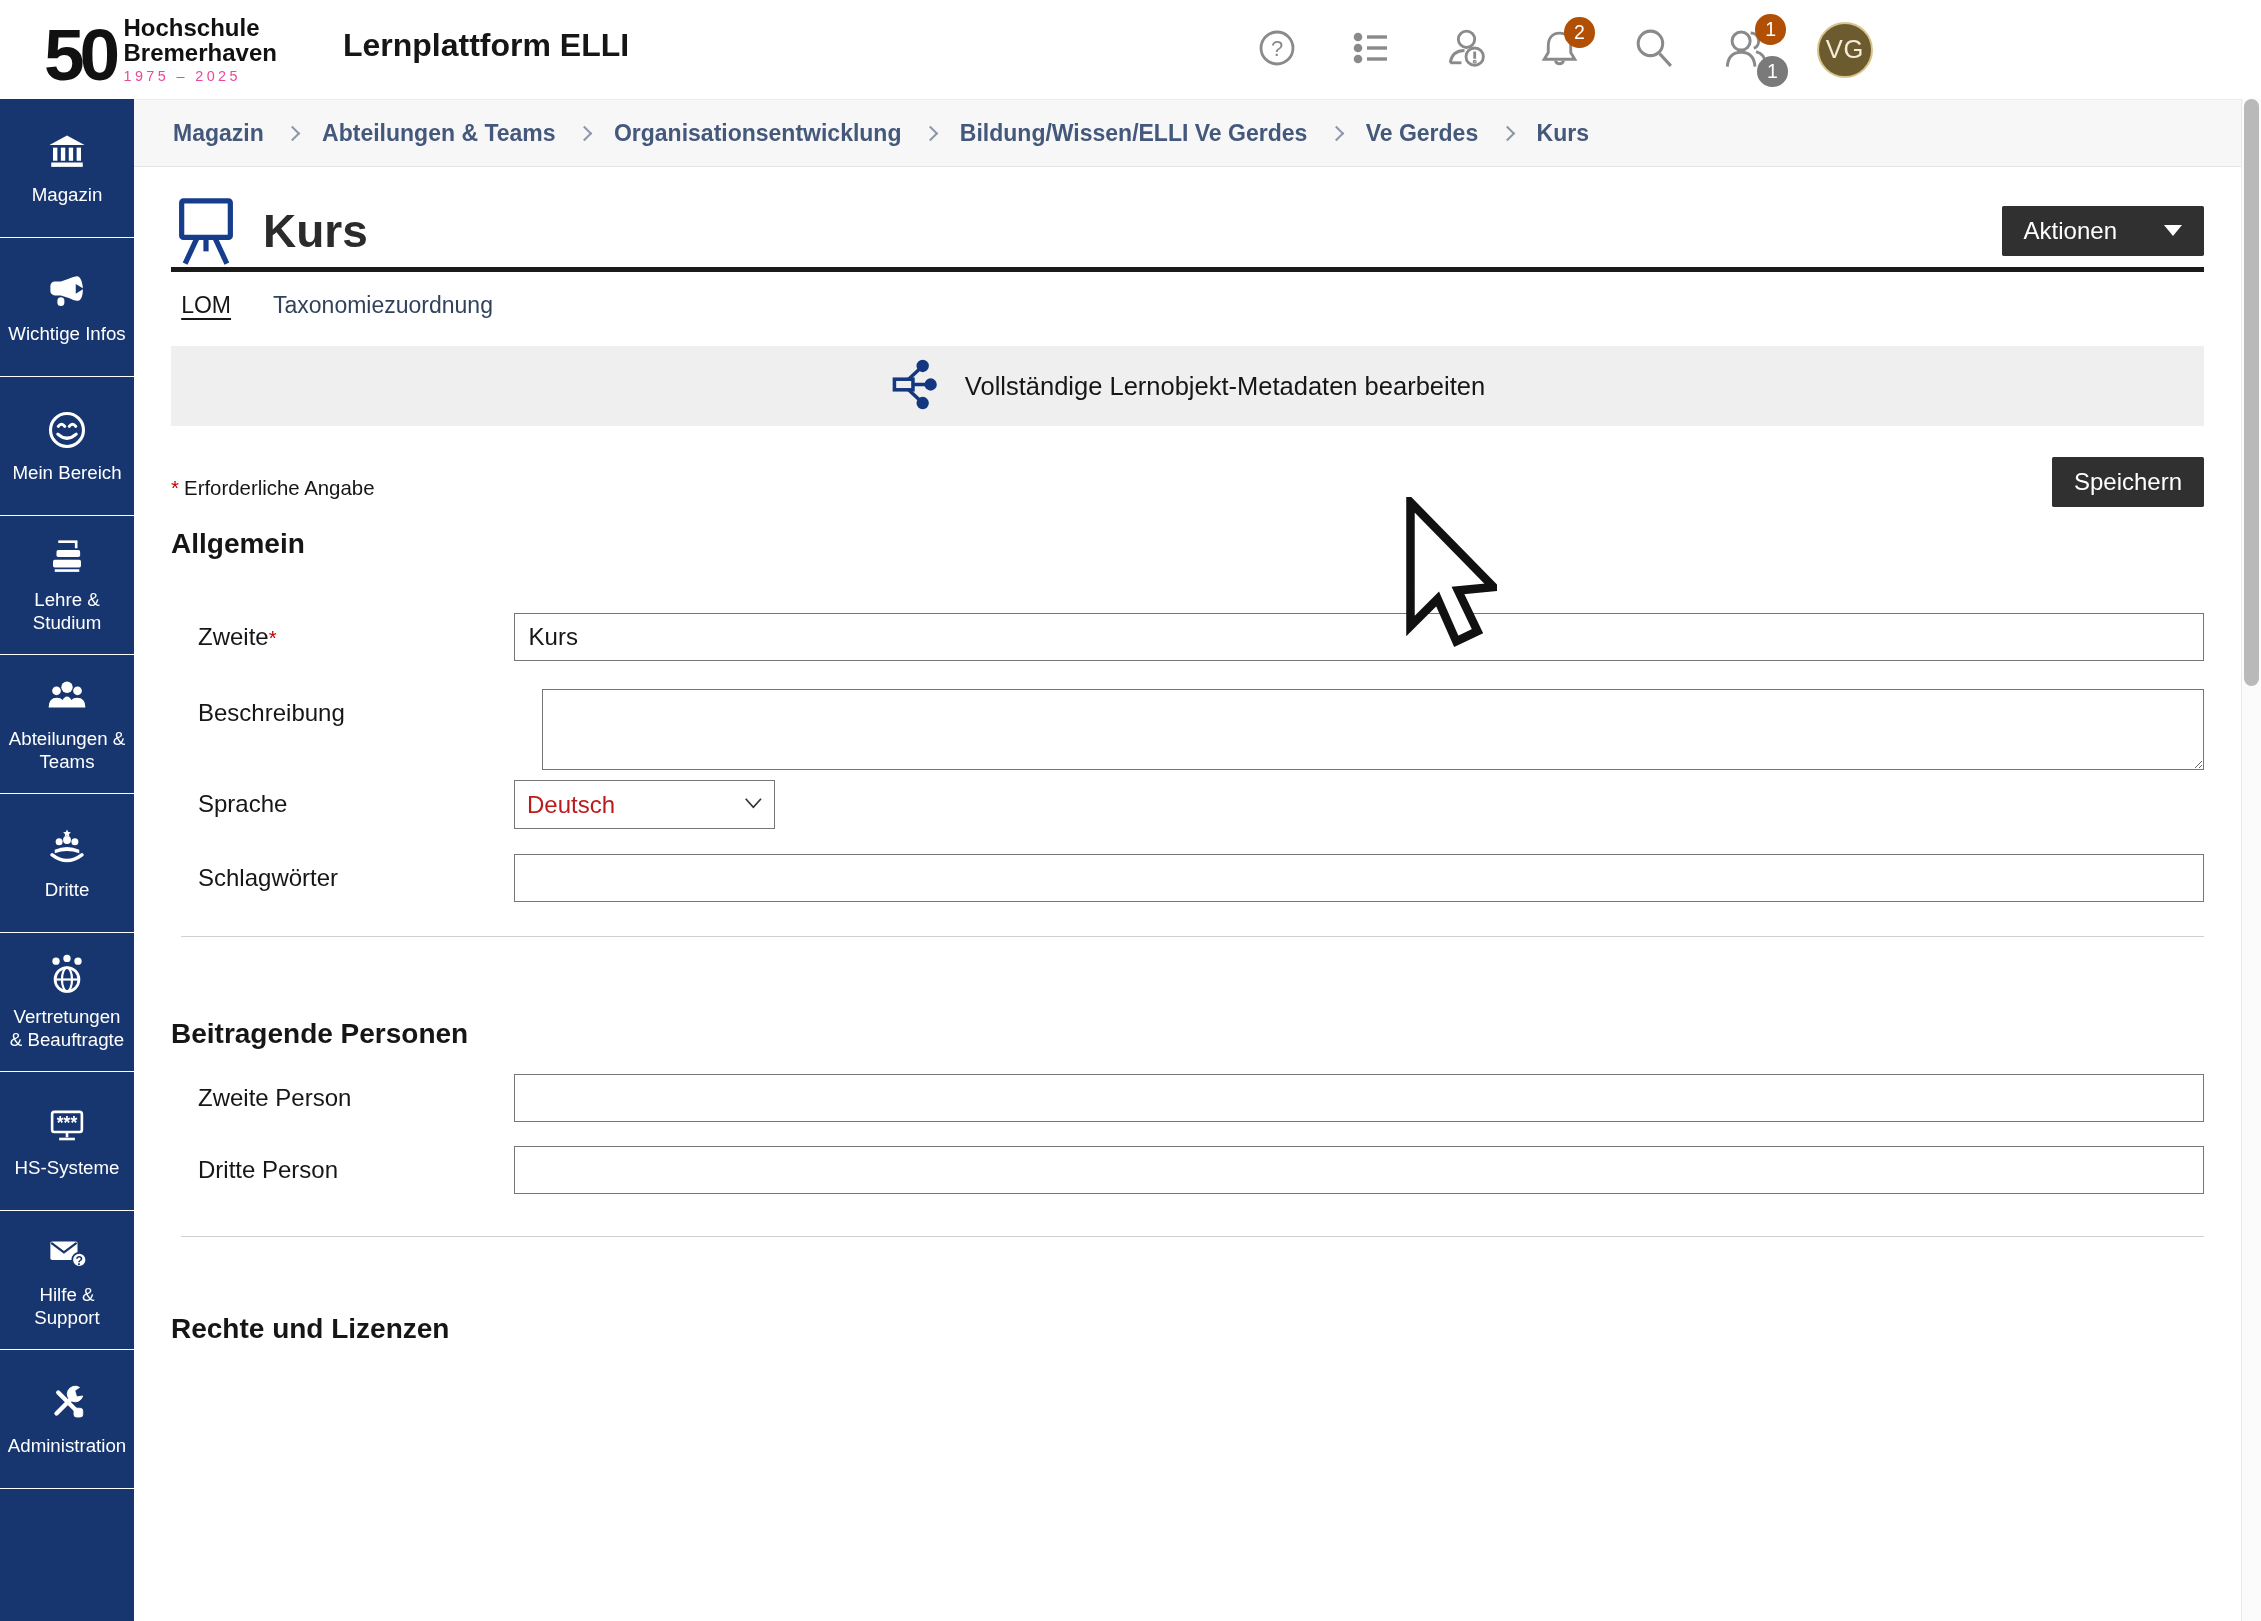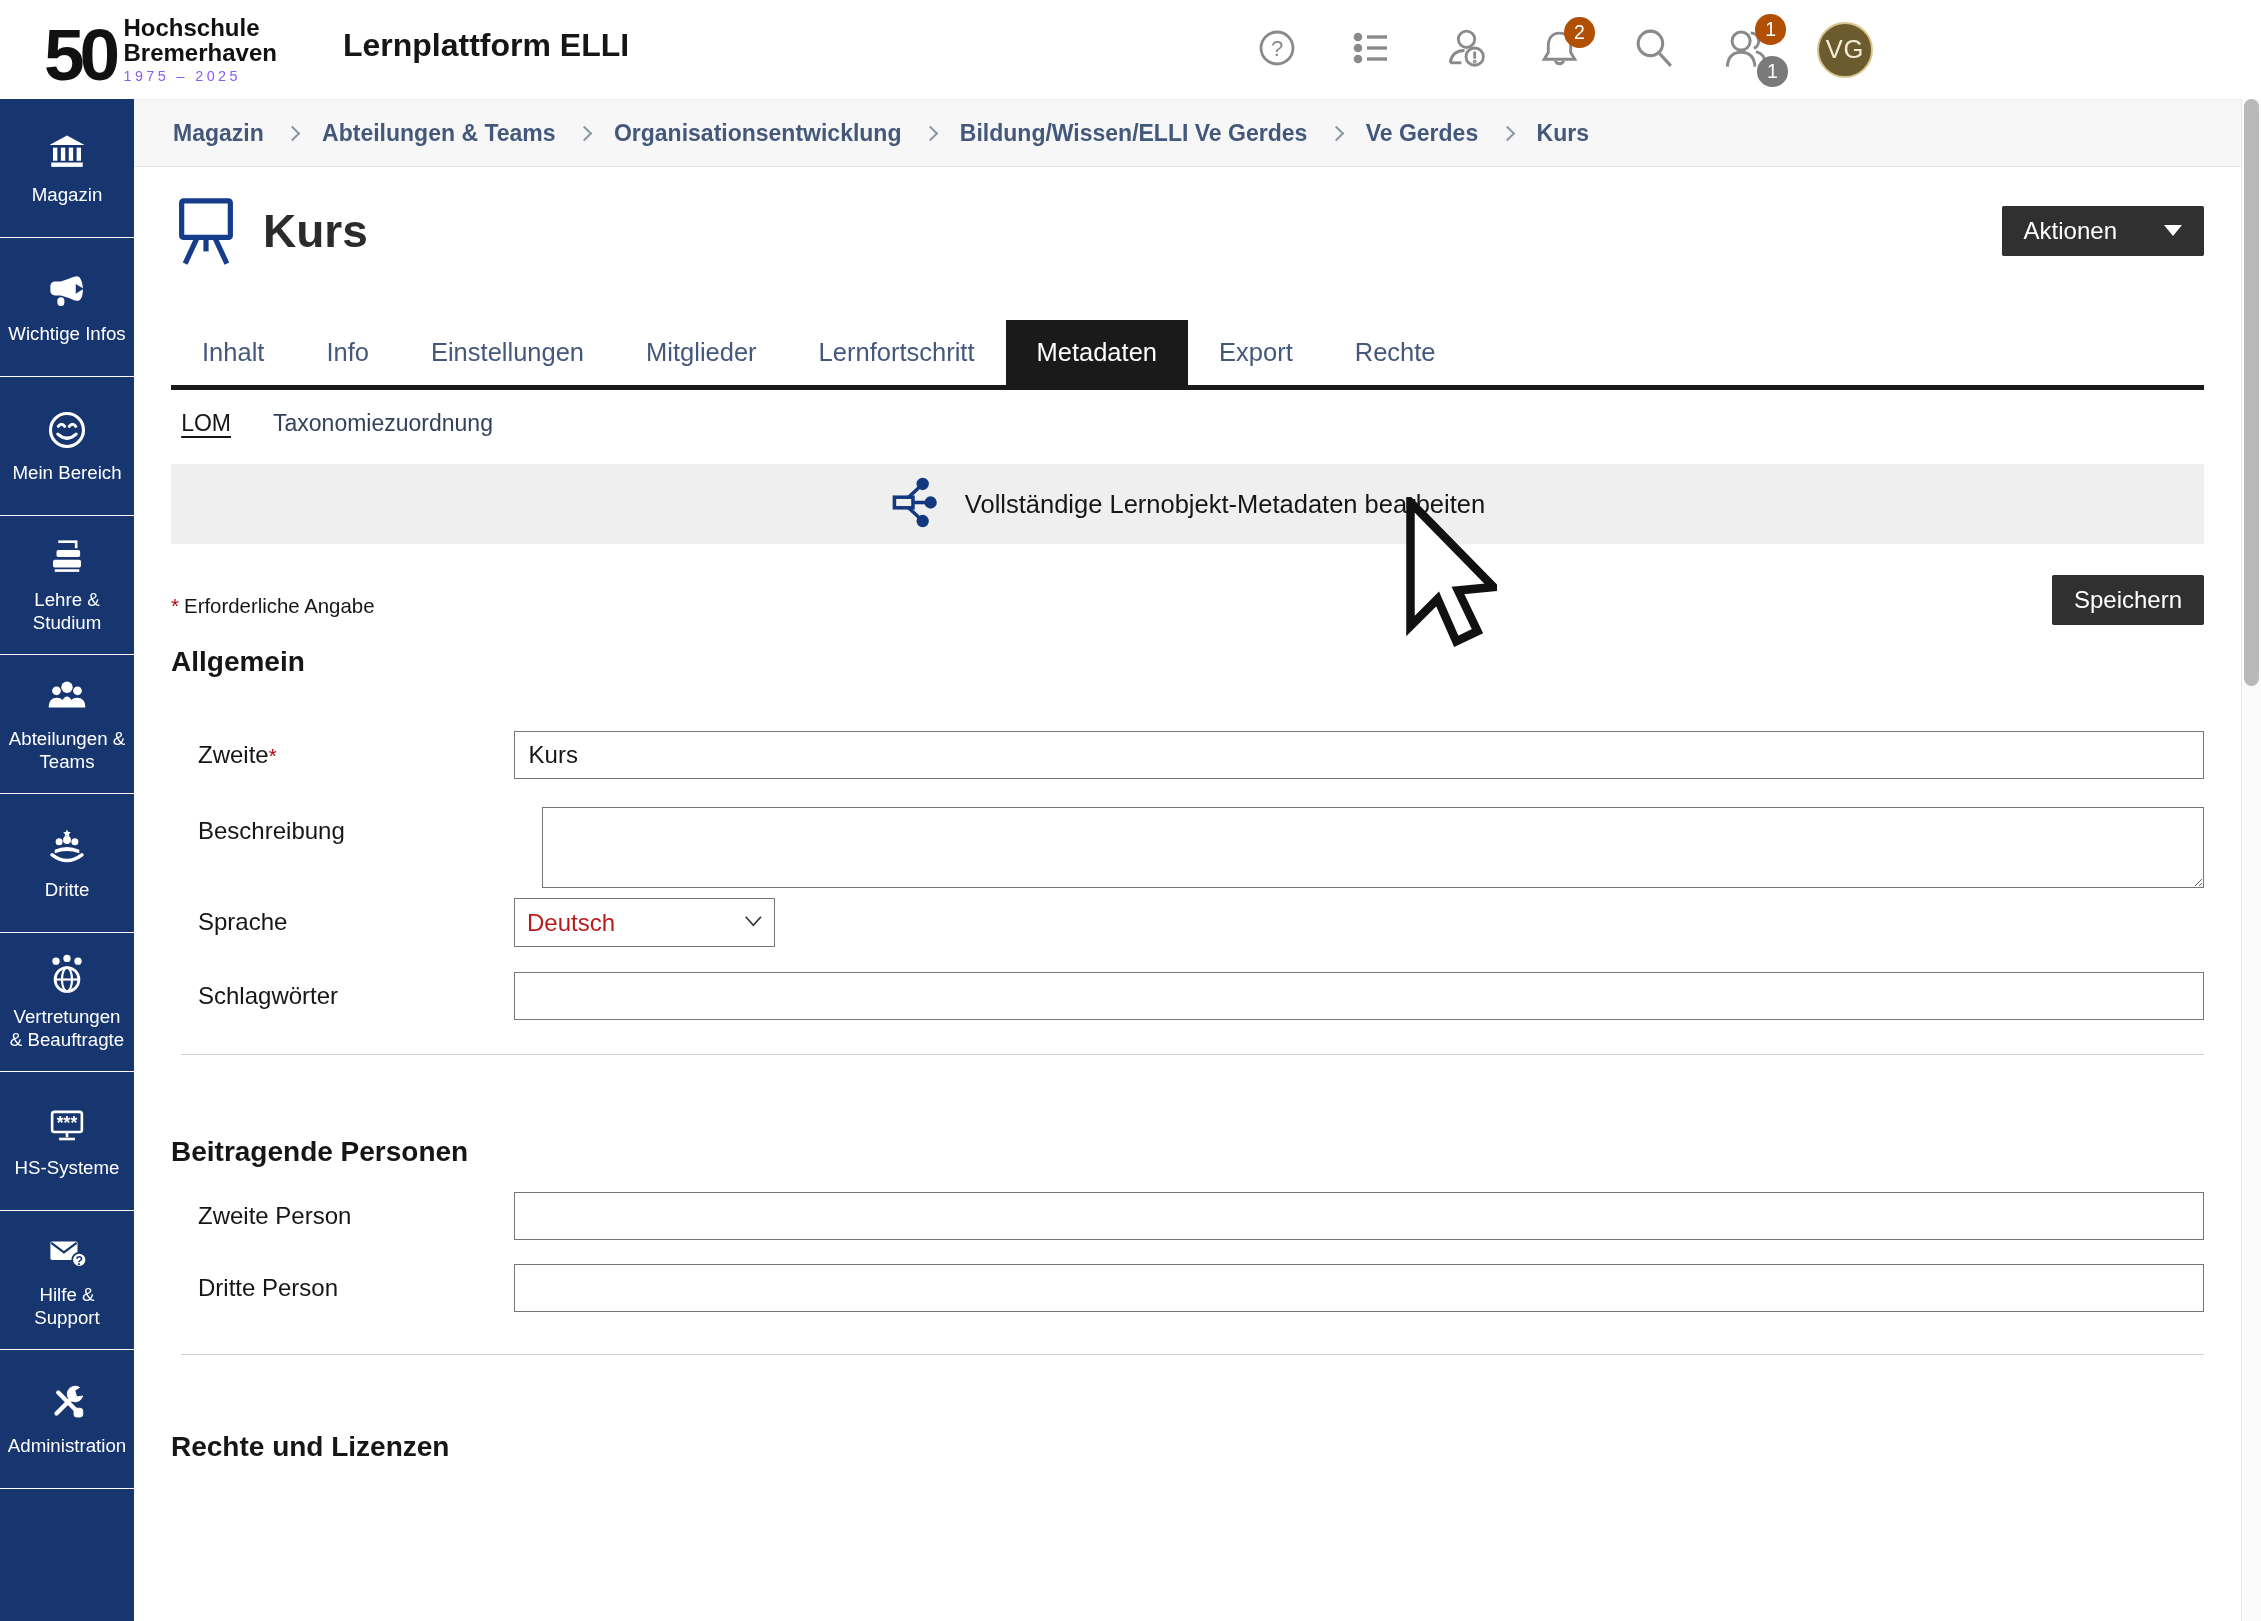--- a/index.html
+++ b/index.html
@@ -5,21 +5,21 @@
   * { box-sizing: border-box; margin: 0; padding: 0; }
   html,body { width:2261px; height:1621px; overflow:hidden; }
   body { font-family:"Liberation Sans", sans-serif; background:#fff; position:relative; color:#161616; }
 
   
   .header { position:absolute; top:0; left:0; width:1905px; height:99px; background:#fff; z-index:6; display:flex; align-items:center; }
   .logo { display:flex; align-items:flex-end; margin-left:44px; cursor:pointer; }
   .logo-number { font-size:73px; font-weight:bold; letter-spacing:-5.1px; line-height:0.8; color:#111; }
   .logo-textcol { margin-left:8.5px; }
   .logo-line { font-size:24px; font-weight:bold; line-height:1.05; color:#111; }
-  .logo-years { font-size:14.4px; letter-spacing:3.4px; color:#8b5cf6; margin-top:3.4px; }
+  .logo-years { font-size:14.4px; letter-spacing:3.4px; color:#ec4899; margin-top:3.4px; }
   .app-title { font-size:32px; font-weight:bold; color:#161616; margin-left:66px; margin-bottom:8.5px; }
   .header-icons { position:absolute; right:32px; top:0; height:99px; display:flex; align-items:center; gap:46px; }
   .hicon { position:relative; width:48px; height:48px; display:flex; align-items:center; justify-content:center; cursor:pointer; }
   .badge { position:absolute; min-width:31px; height:31px; border-radius:15.3px; color:#fff; font-size:19.5px; display:flex; align-items:center; justify-content:center; padding:0 5.1px; }
   .badge-orange { background:#B14F04; }
   .badge-gray { background:#7a7a7a; }
   .bell-badge { top:-8.5px; right:-12px; }
   .contacts-badge-new { top:-12px; right:-15.3px; }
   .contacts-badge-total { bottom:-13.6px; right:-17px; }
   .avatar { width:56px; height:56px; border-radius:50%; background:#6D5B30; border:2.5px solid #D9C48E; color:#F4ECD5; display:flex; align-items:center; justify-content:center; font-size:25.5px; font-weight:300; letter-spacing:0.8px; cursor:pointer; }
@@ -319,30 +319,20 @@
             <line x1="40" y1="50" x2="40" y2="66"></line>
           </svg>
       </span>
       <h1 class="page-title">Kurs</h1>
       <button class="btn-dark actions-btn">
         <span>Aktionen</span>
         <span class="caret-down"></span>
       </button>
     </div>
 
-    <div class="tabs">
-      <div class="tab">Inhalt</div>
-      <div class="tab">Info</div>
-      <div class="tab">Einstellungen</div>
-      <div class="tab">Mitglieder</div>
-      <div class="tab">Lernfortschritt</div>
-      <div class="tab active">Metadaten</div>
-      <div class="tab">Export</div>
-      <div class="tab">Rechte</div>
-    </div>
     <div class="tab-underline"></div>
 
     <div class="subtabs">
       <span class="subtab active">LOM</span>
       <span class="subtab">Taxonomiezuordnung</span>
     </div>
 
     <div class="banner">
       <span>
         <svg width="53" height="53" viewBox="0 0 60 60" fill="none" stroke="#14387F" stroke-width="4">

